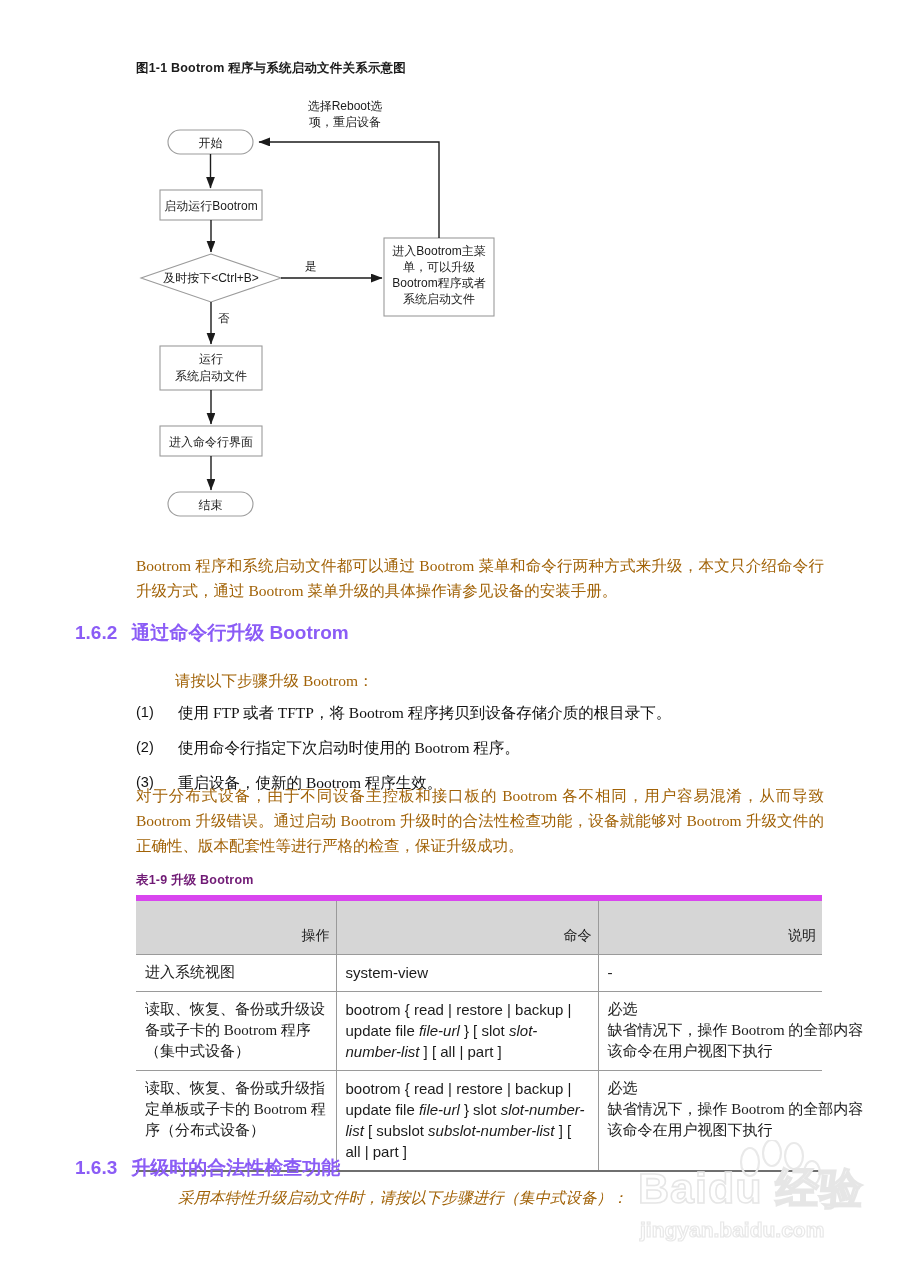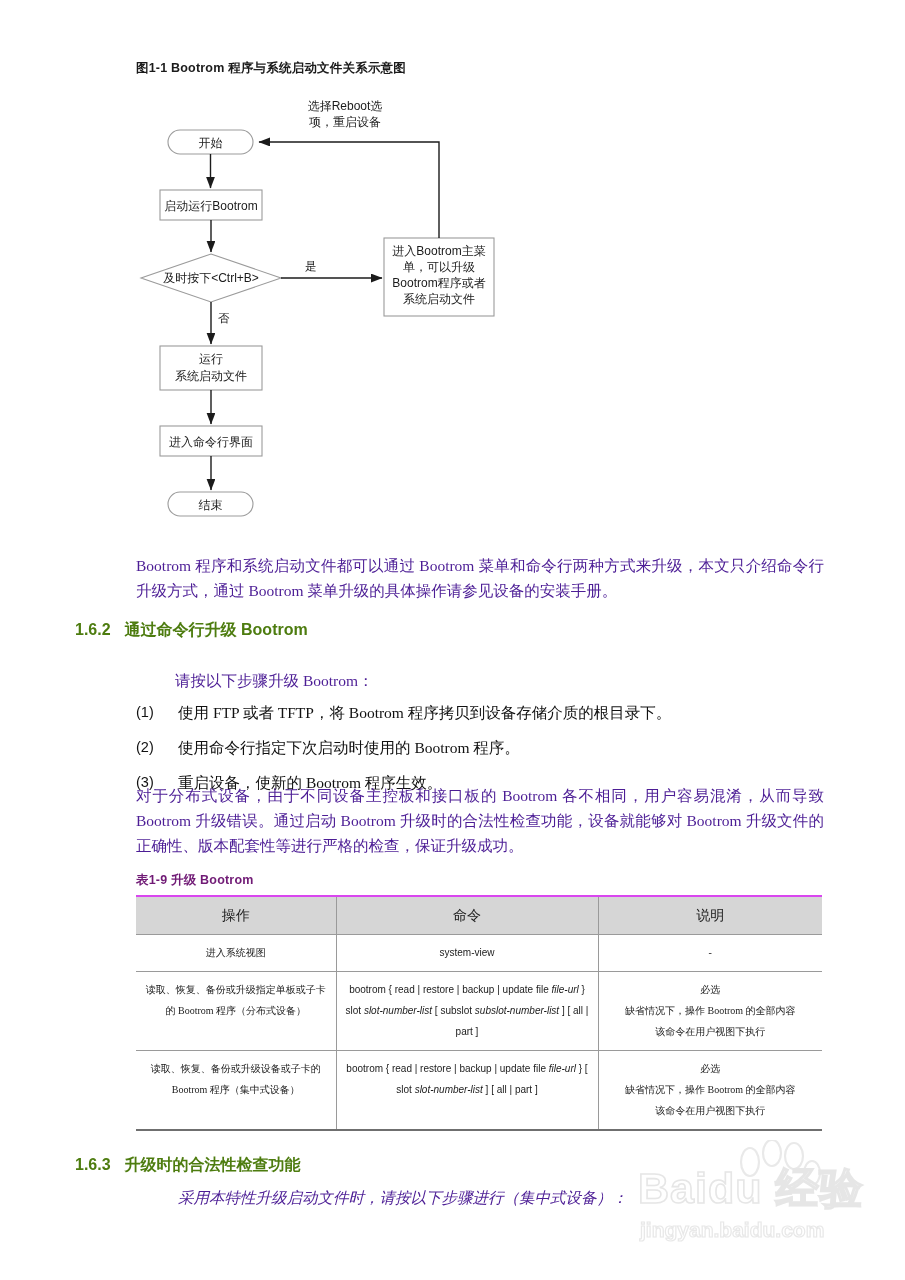--- a/index.html
+++ b/index.html
@@ -65,35 +65,35 @@
     font-family: "Liberation Sans", sans-serif;
     font-size: 11.5px;
     fill: #1b1b1b;
   }
 
   
   .para {
     position: absolute;
     font-size: 15.5px;
     line-height: 25px;
-    color: #4c1d95;
+    color: #a16207;
     text-align: justify;
   }
   .para-1 { left: 136px; top: 553px; width: 688px; }
   .para-2 { left: 175px; top: 668px; width: 650px; }
   .para-3 { left: 136px; top: 783px; width: 688px; }
   .para-4 { left: 178px; top: 1185px; width: 650px; font-style: italic; }
 
   
   .h2 {
     position: absolute;
     font-family: "Liberation Sans", sans-serif;
-    font-size: 16px;
-    font-weight: bold;
-    color: #4d7c0f;
+    font-size: 19px;
+    font-weight: bold;
+    color: #8b5cf6;
     white-space: nowrap;
   }
   .h2 .num { margin-right: 14px; }
   .h2-162 { left: 75px; top: 620px; }
   .h2-163 { left: 75px; top: 1155px; }
 
   
   .olist {
     position: absolute;
     left: 136px;
@@ -124,33 +124,32 @@
   }
   table.doc {
     border-collapse: collapse;
     width: 686px;
     table-layout: fixed;
   }
   table.doc th, table.doc td {
     vertical-align: top;
     padding: 7px 9px 8px 9px;
     border-right: 1px solid #9a9a9a;
-    font-size: 10px;
+    font-size: 15px;
     line-height: 21px;
-    text-align: center;
   }
   table.doc th:last-child, table.doc td:last-child { border-right: none; }
   table.doc thead th {
     background: #d6d6d6;
-    text-align: center;
+    text-align: right;
     font-weight: normal;
     font-size: 14px;
-    border-top: 2px solid #d946ef;
+    border-top: 6px solid #d946ef;
     border-bottom: 1px solid #9a9a9a;
-    padding: 8px 6px 8px 6px;
+    padding: 24px 6px 8px 6px;
   }
   table.doc tbody tr { border-bottom: 1px solid #9a9a9a; }
   table.doc tbody tr:last-child td { border-bottom: 2px solid #6f6f6f; }
   table.doc tbody tr:last-child { border-bottom: none; }
   .col-op { width: 200px; }
   .col-cmd { width: 262px; }
   .col-desc { width: 224px; }
 
   .cell-op { font-size: 13.5px; line-height: 22px; }
   .cell-cmd {
@@ -332,31 +331,31 @@
       </thead>
       <tbody>
         <tr>
           <td class="cell-op">进入系统视图</td>
           <td class="cell-cmd"><b>system-view</b></td>
           <td class="cell-desc">
               <div>-</div>
             </td>
         </tr>
         <tr>
-          <td class="cell-op">读取、恢复、备份或升级指定单板或子卡的 Bootrom 程序（分布式设备）</td>
-          <td class="cell-cmd"><b>bootrom</b> { <b>read</b> | <b>restore</b> | <b>backup</b> | <b>update file</b> <i>file-url</i> } <b>slot</b> <i>slot-number-list</i> [ <b>subslot</b> <i>subslot-number-list</i> ] [ <b>all</b> | <b>part</b> ]</td>
+          <td class="cell-op">读取、恢复、备份或升级设备或子卡的 Bootrom 程序（集中式设备）</td>
+          <td class="cell-cmd"><b>bootrom</b> { <b>read</b> | <b>restore</b> | <b>backup</b> | <b>update file</b> <i>file-url</i> } [ <b>slot</b> <i>slot-number-list</i> ] [ <b>all</b> | <b>part</b> ]</td>
           <td class="cell-desc">
               <div>必选</div>
               <div>缺省情况下，操作 Bootrom 的全部内容</div>
               <div>该命令在用户视图下执行</div>
             </td>
         </tr>
         <tr>
-          <td class="cell-op">读取、恢复、备份或升级设备或子卡的 Bootrom 程序（集中式设备）</td>
-          <td class="cell-cmd"><b>bootrom</b> { <b>read</b> | <b>restore</b> | <b>backup</b> | <b>update file</b> <i>file-url</i> } [ <b>slot</b> <i>slot-number-list</i> ] [ <b>all</b> | <b>part</b> ]</td>
+          <td class="cell-op">读取、恢复、备份或升级指定单板或子卡的 Bootrom 程序（分布式设备）</td>
+          <td class="cell-cmd"><b>bootrom</b> { <b>read</b> | <b>restore</b> | <b>backup</b> | <b>update file</b> <i>file-url</i> } <b>slot</b> <i>slot-number-list</i> [ <b>subslot</b> <i>subslot-number-list</i> ] [ <b>all</b> | <b>part</b> ]</td>
           <td class="cell-desc">
               <div>必选</div>
               <div>缺省情况下，操作 Bootrom 的全部内容</div>
               <div>该命令在用户视图下执行</div>
             </td>
         </tr>
       </tbody>
     </table>
   </div>
 

